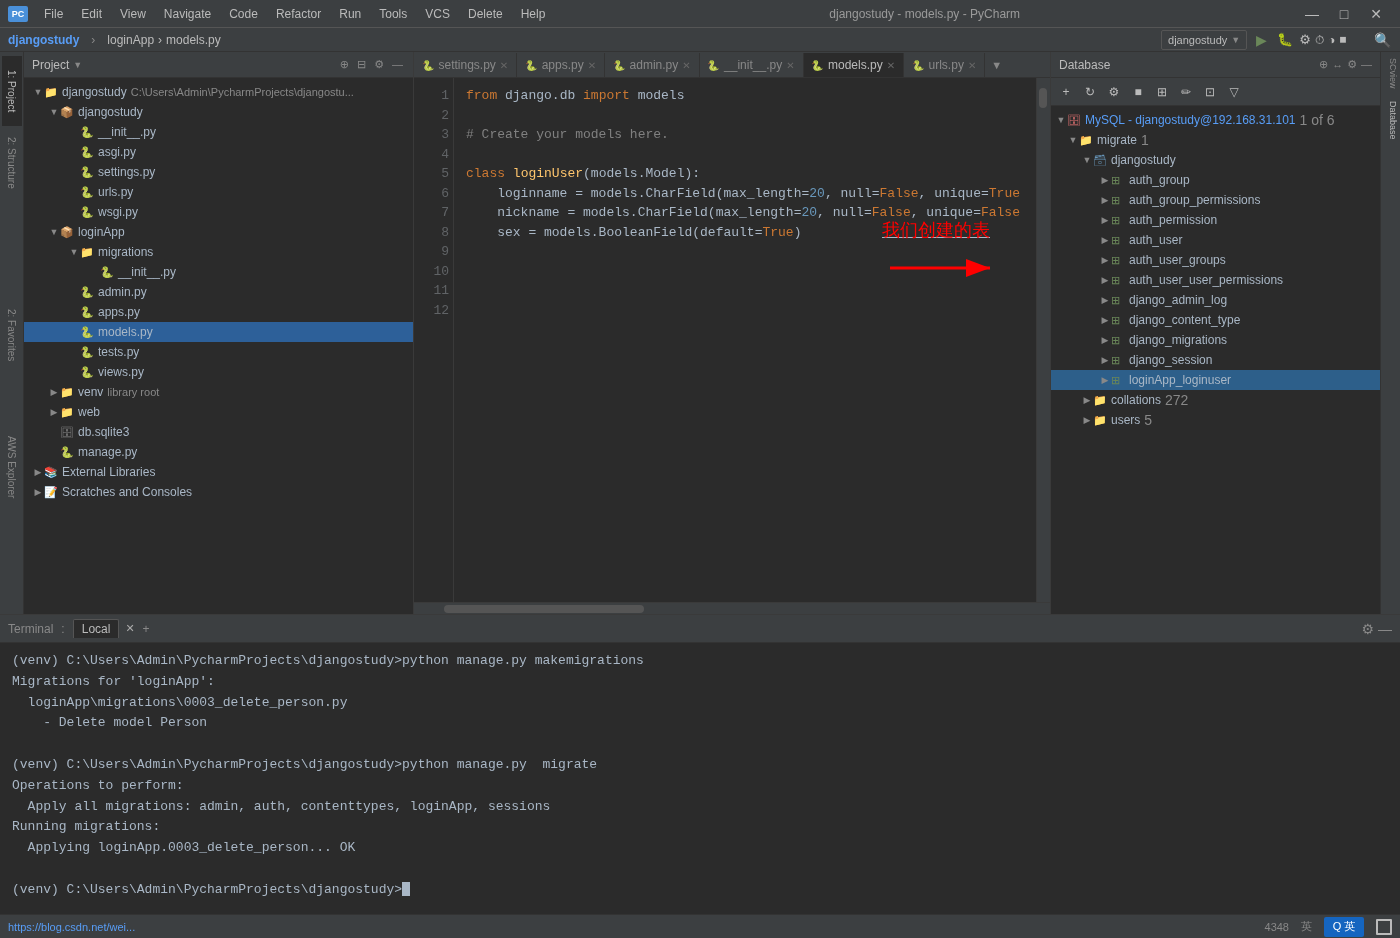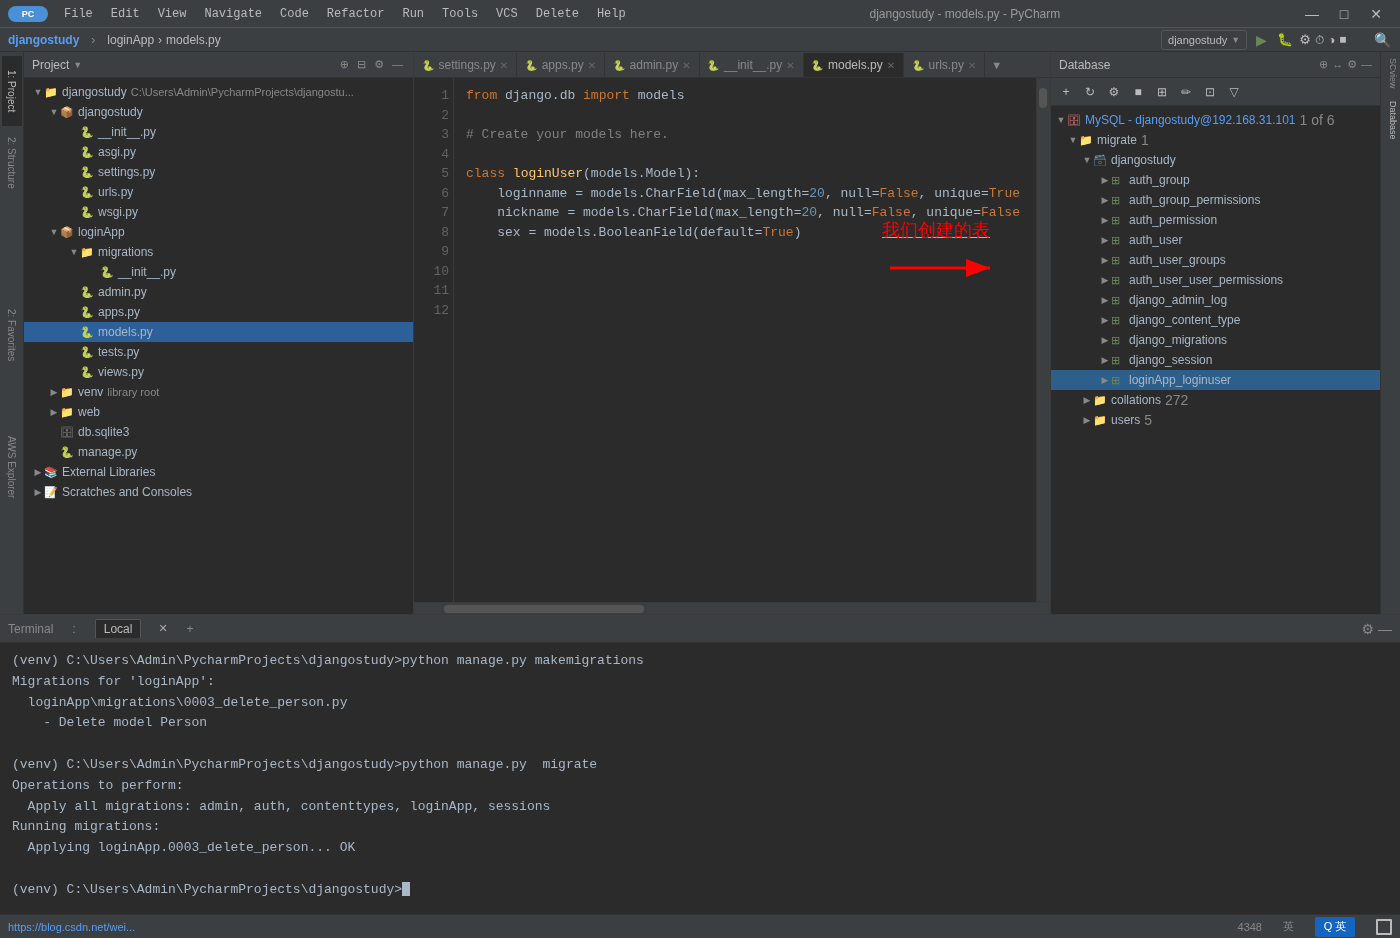--- a/index.html
+++ b/index.html
@@ -1,22 +1,22 @@
 <!DOCTYPE html>
 <html><head>
   <meta charset="utf-8">
   <style>
     * { margin: 0; padding: 0; box-sizing: border-box; }
     body { width: 1400px; height: 938px; overflow: hidden; font-family: 'Segoe UI', Arial, sans-serif; font-size: 12px; background: #2b2b2b; color: #a9b7c6; }
 
     
     #titlebar { height: 28px; background: #3c3f41; display: flex; align-items: center; padding: 0 8px; border-bottom: 1px solid #555; }
-    #titlebar .win-icon { width: 40px; height: 16px; background: #4a90d9; border-radius: 8px; margin-right: 8px; display: flex; align-items: center; justify-content: center; font-size: 9px; color: white; font-weight: bold; flex-shrink: 0; }
+    #titlebar .win-icon { width: 20px; height: 16px; background: #4a90d9; border-radius: 2px; margin-right: 8px; display: flex; align-items: center; justify-content: center; font-size: 9px; color: white; font-weight: bold; flex-shrink: 0; }
     #titlebar .menu-bar { display: flex; gap: 2px; font-size: 12px; }
-    #titlebar .menu-item { padding: 2px 8px; cursor: pointer; color: #bbb; font-family: Liberation Mono, monospace; }
+    #titlebar .menu-item { padding: 2px 8px; cursor: pointer; color: #bbb; }
     #titlebar .title-center { flex: 1; text-align: center; font-size: 12px; color: #9a9a9a; }
     #titlebar .win-controls { display: flex; gap: 0; }
     #titlebar .win-btn { width: 32px; height: 22px; display: flex; align-items: center; justify-content: center; cursor: pointer; color: #bbb; font-size: 14px; }
 
     
     #projectbar { height: 24px; background: #3c3f41; display: flex; align-items: center; padding: 0 8px; border-bottom: 1px solid #333; gap: 12px; }
     #projectbar .proj-name { color: #589df6; font-size: 12px; font-weight: bold; }
     #projectbar .breadcrumb { color: #888; font-size: 12px; display: flex; align-items: center; gap: 4px; }
     #projectbar .breadcrumb span { color: #bbb; }
     #projectbar .run-tools { margin-left: auto; display: flex; align-items: center; gap: 4px; }
@@ -75,37 +75,37 @@
     .db-item .db-icon { width: 14px; margin-right: 4px; font-size: 11px; }
     .db-item .label { font-size: 12px; color: #a9b7c6; }
     .db-item .label.blue { color: #589df6; }
     .db-item .badge { font-size: 14px; color: #888; margin-left: 4px; }
 
     
     #right-icons { width: 20px; background: #3c3f41; display: flex; flex-direction: column; border-left: 1px solid #333; }
 
     
     #terminal-panel { height: 300px; background: #2b2b2b; border-top: 1px solid #3a3a3a; display: flex; flex-direction: column; }
-    #terminal-header { height: 28px; background: #3c3f41; display: flex; align-items: center; padding: 0 8px; border-bottom: 1px solid #333; gap: 15px; }
+    #terminal-header { height: 28px; background: #3c3f41; display: flex; align-items: center; padding: 0 8px; border-bottom: 1px solid #333; gap: 4px; }
     #terminal-header .term-label { font-size: 12px; color: #888; }
     #terminal-header .term-tab { font-size: 12px; color: #bbb; background: #2b2b2b; padding: 2px 8px; border-radius: 2px 2px 0 0; border: 1px solid #555; border-bottom: none; }
     #terminal-header .term-add { color: #888; cursor: pointer; padding: 0 4px; }
     #terminal-header .term-tools { margin-left: auto; display: flex; gap: 4px; }
     #terminal-header .term-tool { color: #888; cursor: pointer; font-size: 14px; }
     #terminal-content { flex: 1; overflow-y: auto; padding: 8px 12px; font-family: 'Courier New', monospace; font-size: 13px; line-height: 1.6; }
     #terminal-content .term-line { color: #a9b7c6; }
     #terminal-content .term-line.cmd { color: #a9b7c6; }
     #terminal-content .term-line.out { color: #a9b7c6; }
     #terminal-content .term-line.prompt { color: #a9b7c6; }
     #terminal-content .cursor { display: inline-block; width: 8px; height: 14px; background: #a9b7c6; vertical-align: middle; }
 
     
     #statusbar { height: 24px; background: #3c3f41; display: flex; align-items: center; padding: 0 8px; border-top: 1px solid #333; font-size: 11px; color: #888; gap: 12px; }
     #statusbar .status-left { display: flex; gap: 8px; align-items: center; }
-    #statusbar .status-right { margin-left: auto; display: flex; gap: 21px; align-items: center; justify-content: center; }
+    #statusbar .status-right { margin-left: auto; display: flex; gap: 12px; align-items: center; justify-content: center; }
     #statusbar .status-item { display: flex; align-items: center; gap: 3px; }
     #statusbar .status-link { color: #589df6; cursor: pointer; }
 
     .scrollbar-h { height: 12px; background: #3c3f41; border-top: 1px solid #3a3a3a; position: relative; }
     .scrollbar-h .thumb { height: 8px; width: 200px; background: #555; border-radius: 4px; position: absolute; left: 30px; top: 2px; }
 
     
     #left-strip { width: 24px; background: #3c3f41; border-right: 1px solid #333; display: flex; flex-direction: column; align-items: center; padding-top: 4px; }
     #left-strip .strip-btn { width: 20px; height: 60px; display: flex; align-items: center; justify-content: center; cursor: pointer; color: #888; font-size: 9px; writing-mode: vertical-rl; text-orientation: mixed; margin-bottom: 2px; }
     #left-strip .strip-btn.active { color: #bbb; background: #2b2b2b; }

